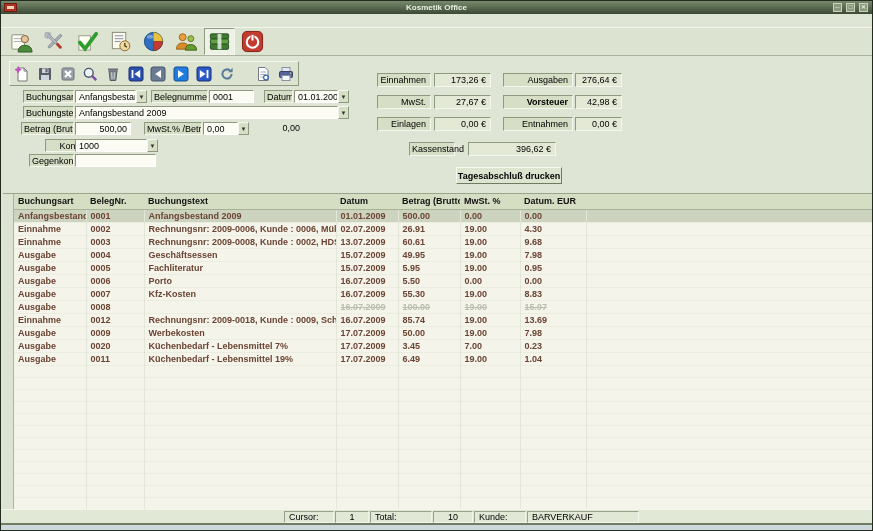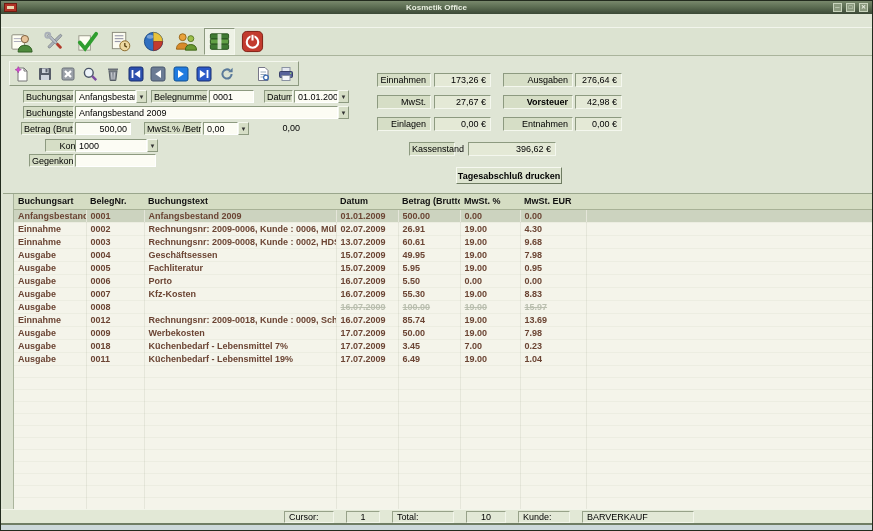--- a/index.html
+++ b/index.html
@@ -115,21 +115,21 @@
   tr.selected td { background:#ccd3bf; }
   tr.cancelled td:nth-child(n+4):nth-child(-n+7) { color:#b9beae; text-decoration:line-through; }
 
   
   .statusbar {
     position:absolute; left:0; top:508px; width:873px; height:14px;
     background:#e2e8d6; border-top:1px solid #f2f5ea;
     display:flex; align-items:center; font-size:9px; color:#000;
   }
   .scell {
-    height:12px; line-height:11px; padding:0 4px; margin-right:12px;
+    height:12px; line-height:11px; padding:0 4px; margin-right:1px;
     border:1px solid; border-color:#97a289 #f2f5ea #f2f5ea #97a289; white-space:nowrap;
   }
   .scell.center { text-align:center; }
 
   .window-bottom {
     position:absolute; left:0; top:522px; width:873px; height:9px;
     background:#ccd8da; border-top:2px solid #6f7d64;
   }
 </style>
 </head>
@@ -368,21 +368,21 @@
           <col style="width:286px">
       </colgroup>
       <thead>
           <tr>
             <th>Buchungsart</th>
             <th>BelegNr.</th>
             <th>Buchungstext</th>
             <th>Datum</th>
             <th>Betrag (Brutto)</th>
             <th>MwSt. %</th>
-            <th>MwSt. EUR</th>
+            <th>Datum. EUR</th>
             <th></th>
           </tr>
         </thead>
       <tbody>
           <tr class="selected">
       <td>Anfangsbestand</td>
             <td>0001</td>
             <td>Anfangsbestand 2009</td>
       <td>01.01.2009</td>
             <td>500.00</td>
@@ -475,21 +475,21 @@
             <td>0009</td>
             <td>Werbekosten</td>
       <td>17.07.2009</td>
             <td>50.00</td>
             <td>19.00</td>
       <td>7.98</td>
             <td></td>
     </tr>
           <tr>
       <td>Ausgabe</td>
-            <td>0018</td>
+            <td>0020</td>
             <td>Küchenbedarf - Lebensmittel 7%</td>
       <td>17.07.2009</td>
             <td>3.45</td>
             <td>7.00</td>
       <td>0.23</td>
             <td></td>
     </tr>
           <tr>
       <td>Ausgabe</td>
             <td>0011</td>

